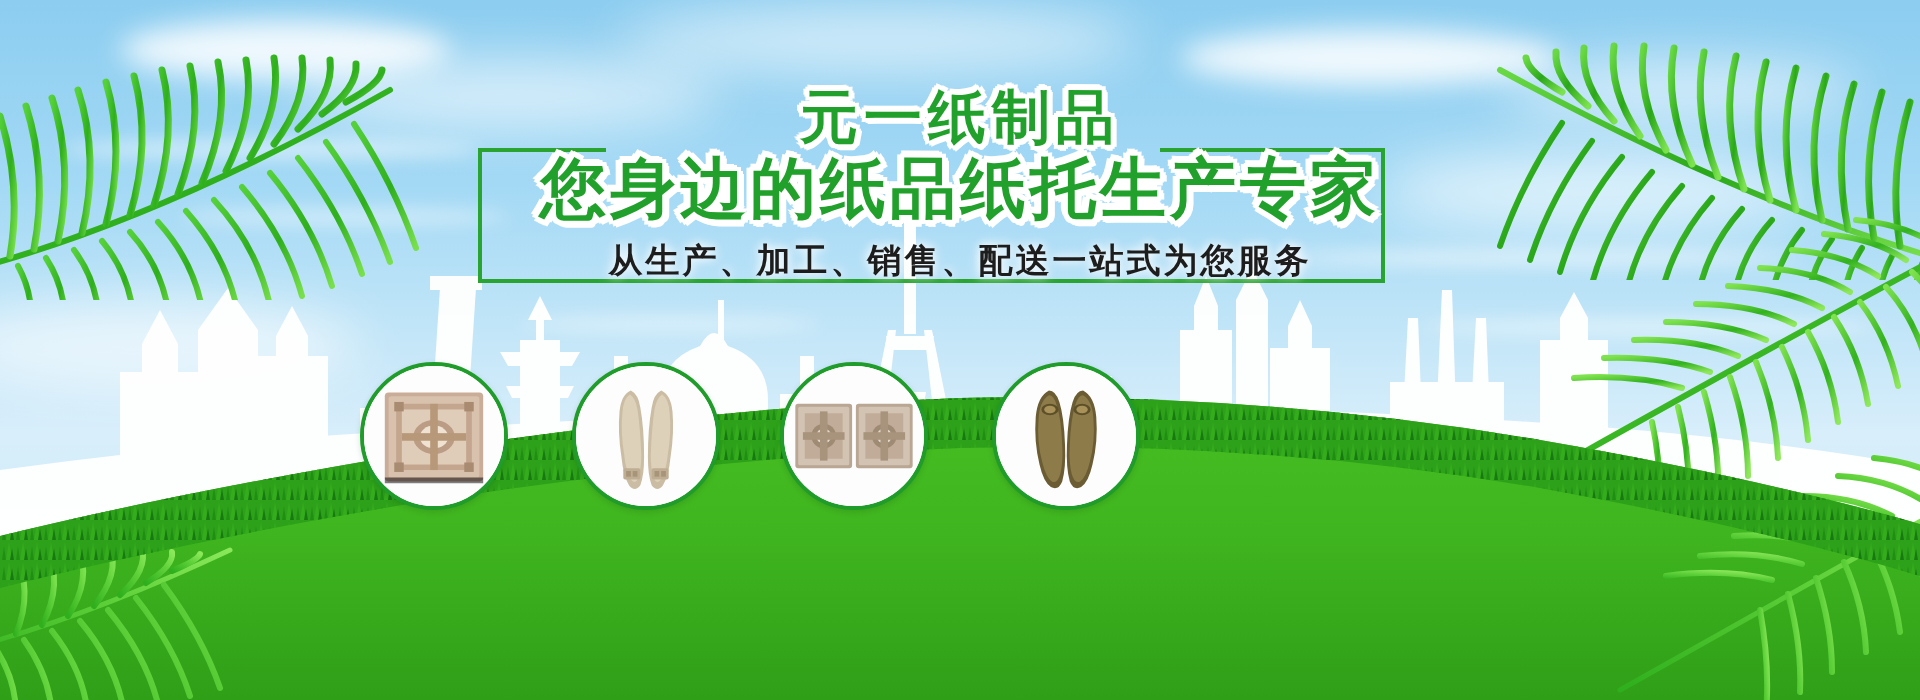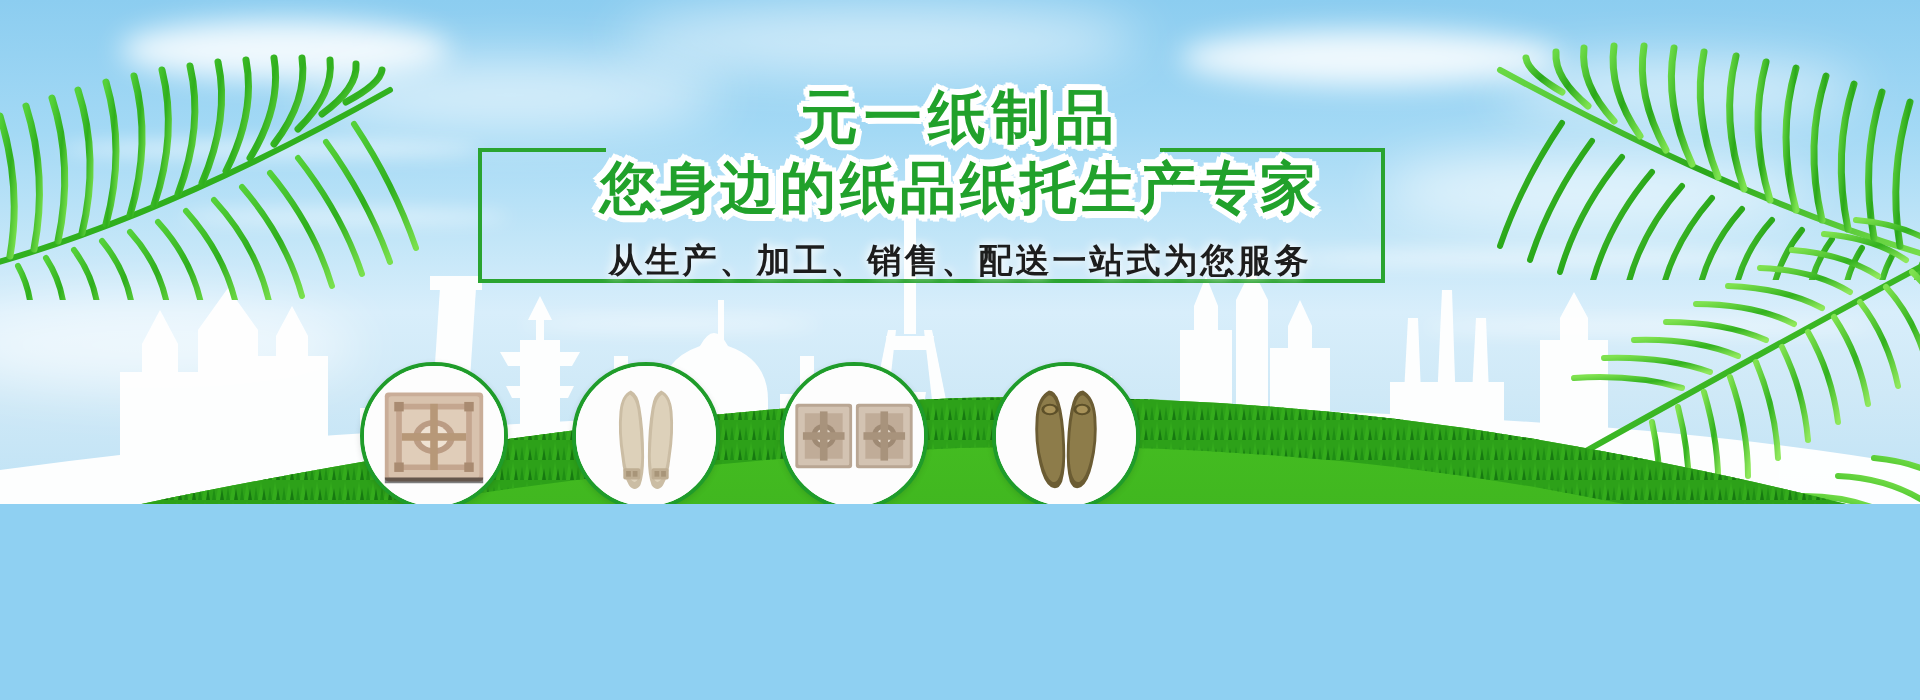--- a/index.html
+++ b/index.html
@@ -4,21 +4,21 @@
 <style>
   * { margin:0; padding:0; box-sizing:border-box; }
   html,body { width:1920px; height:700px; overflow:hidden; }
   body {
     font-family:"Liberation Sans","DejaVu Sans",sans-serif;
     background:#8fd0f2;
   }
 
   #banner {
     position:relative;
-    width:1920px; height:504px;
+    width:1920px; height:700px;
     overflow:hidden;
     background:
       linear-gradient(to bottom,
         #8ccdf0 0%,
         #a3d9f5 26%,
         #c3e6f8 48%,
         #d8eefb 62%,
         #cfe9f7 78%,
         #bfe2f5 100%);
   }
@@ -90,21 +90,21 @@
       -4px -4px 0 #fff,  4px -4px 0 #fff,
       -4px  4px 0 #fff,  4px  4px 0 #fff,
       -5px  0   0 #fff,  5px  0   0 #fff,
        0   -5px 0 #fff,  0    5px 0 #fff,
       -6px -2px 0 #fff,  6px  2px 0 #fff,
        2px  6px 0 #fff, -2px -6px 0 #fff;
   }
   #title-line2 {
     left:0; right:0; top:150px;
     text-align:center;
-    font-size:56px;
+    font-size:66px;
     line-height:76px;
     letter-spacing:4px;
     text-shadow:
       -4px -4px 0 #fff,  4px -4px 0 #fff,
       -4px  4px 0 #fff,  4px  4px 0 #fff,
       -6px  0   0 #fff,  6px  0   0 #fff,
        0   -6px 0 #fff,  0    6px 0 #fff,
       -7px -3px 0 #fff,  7px  3px 0 #fff,
        3px  7px 0 #fff, -3px -7px 0 #fff;
   }

